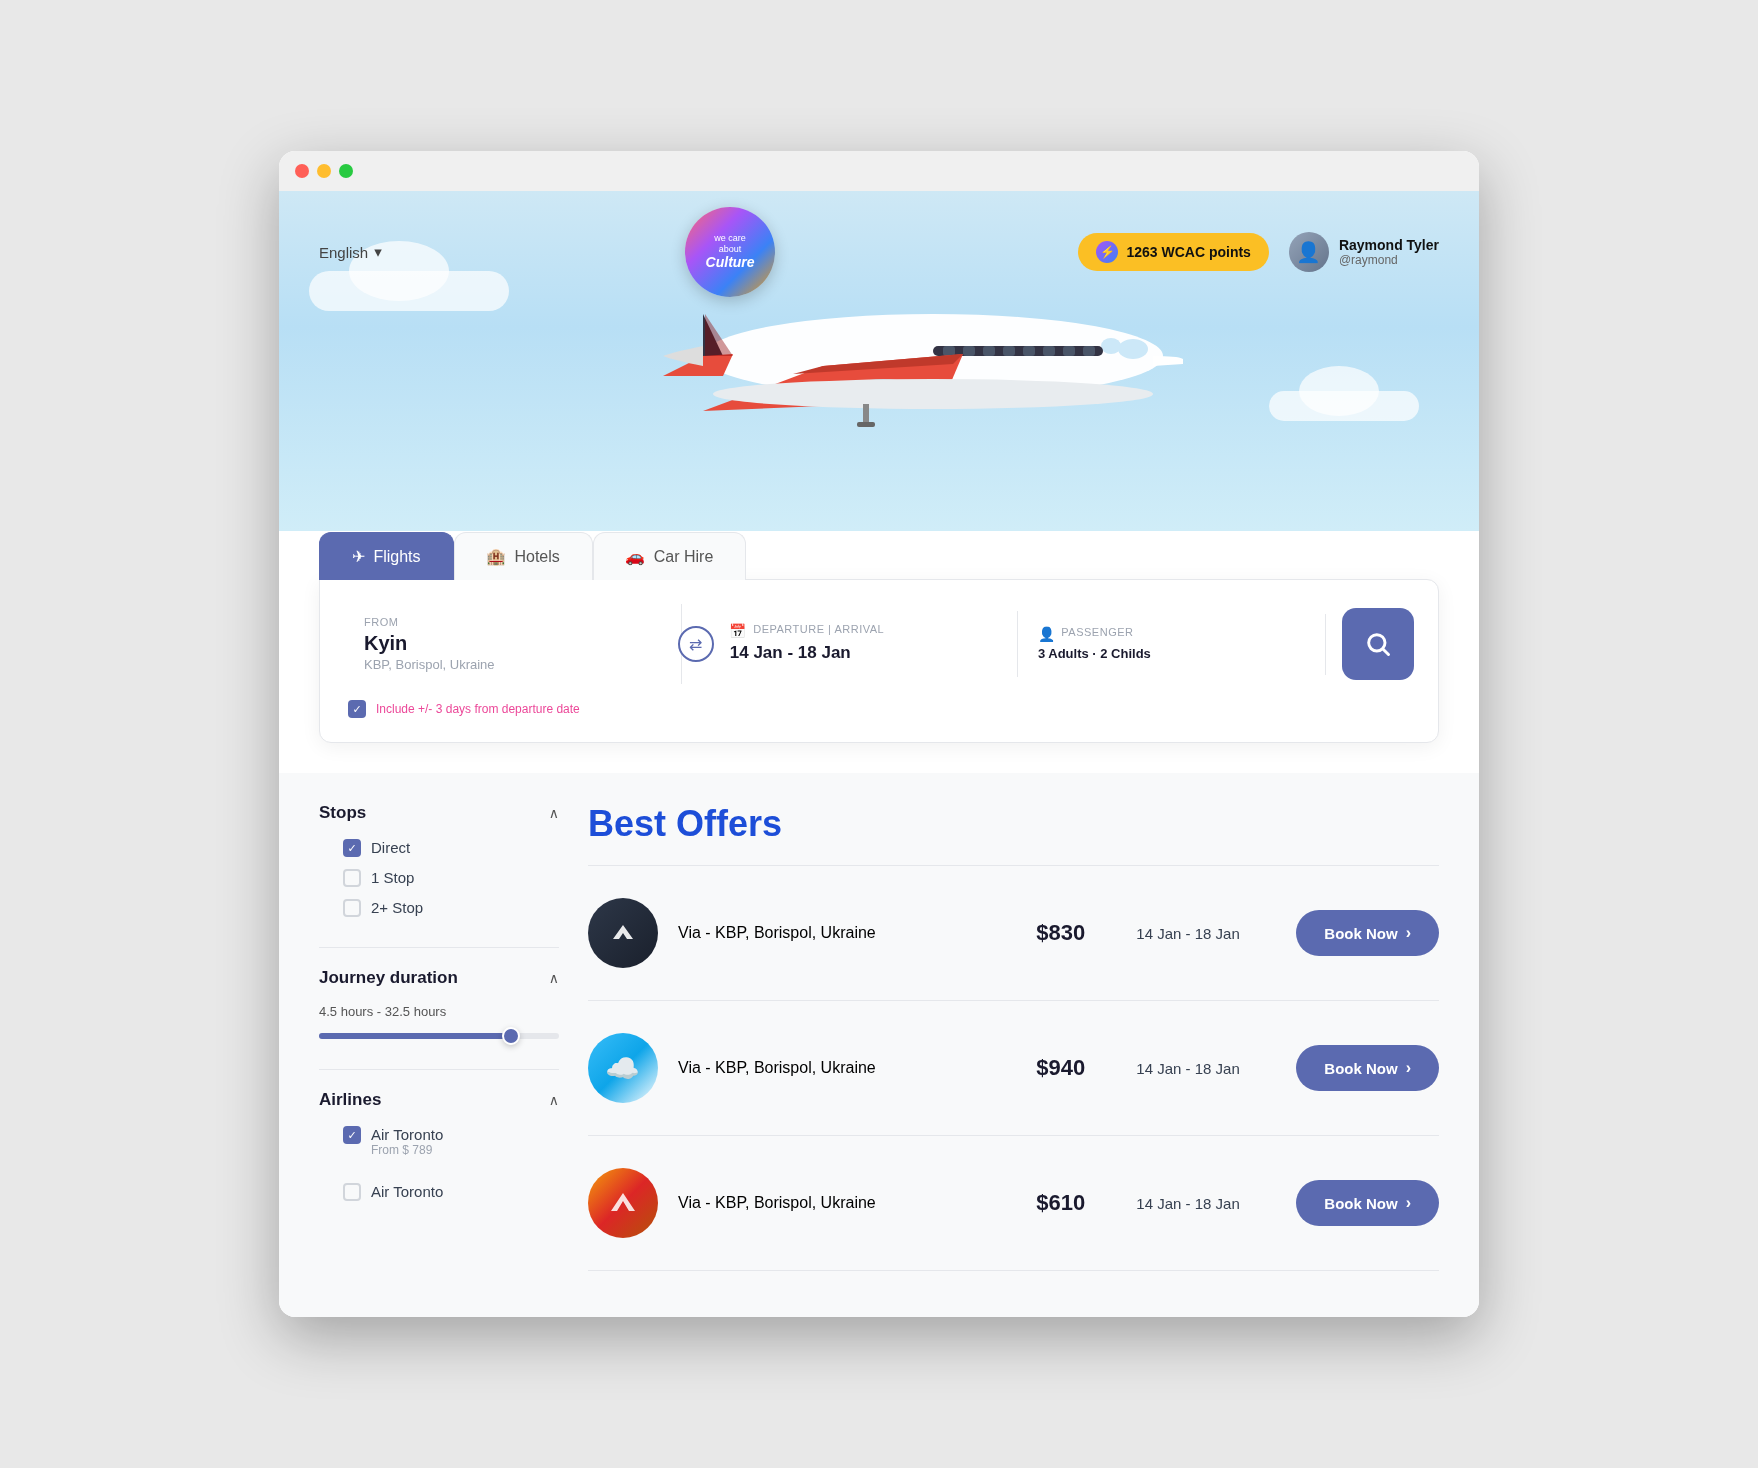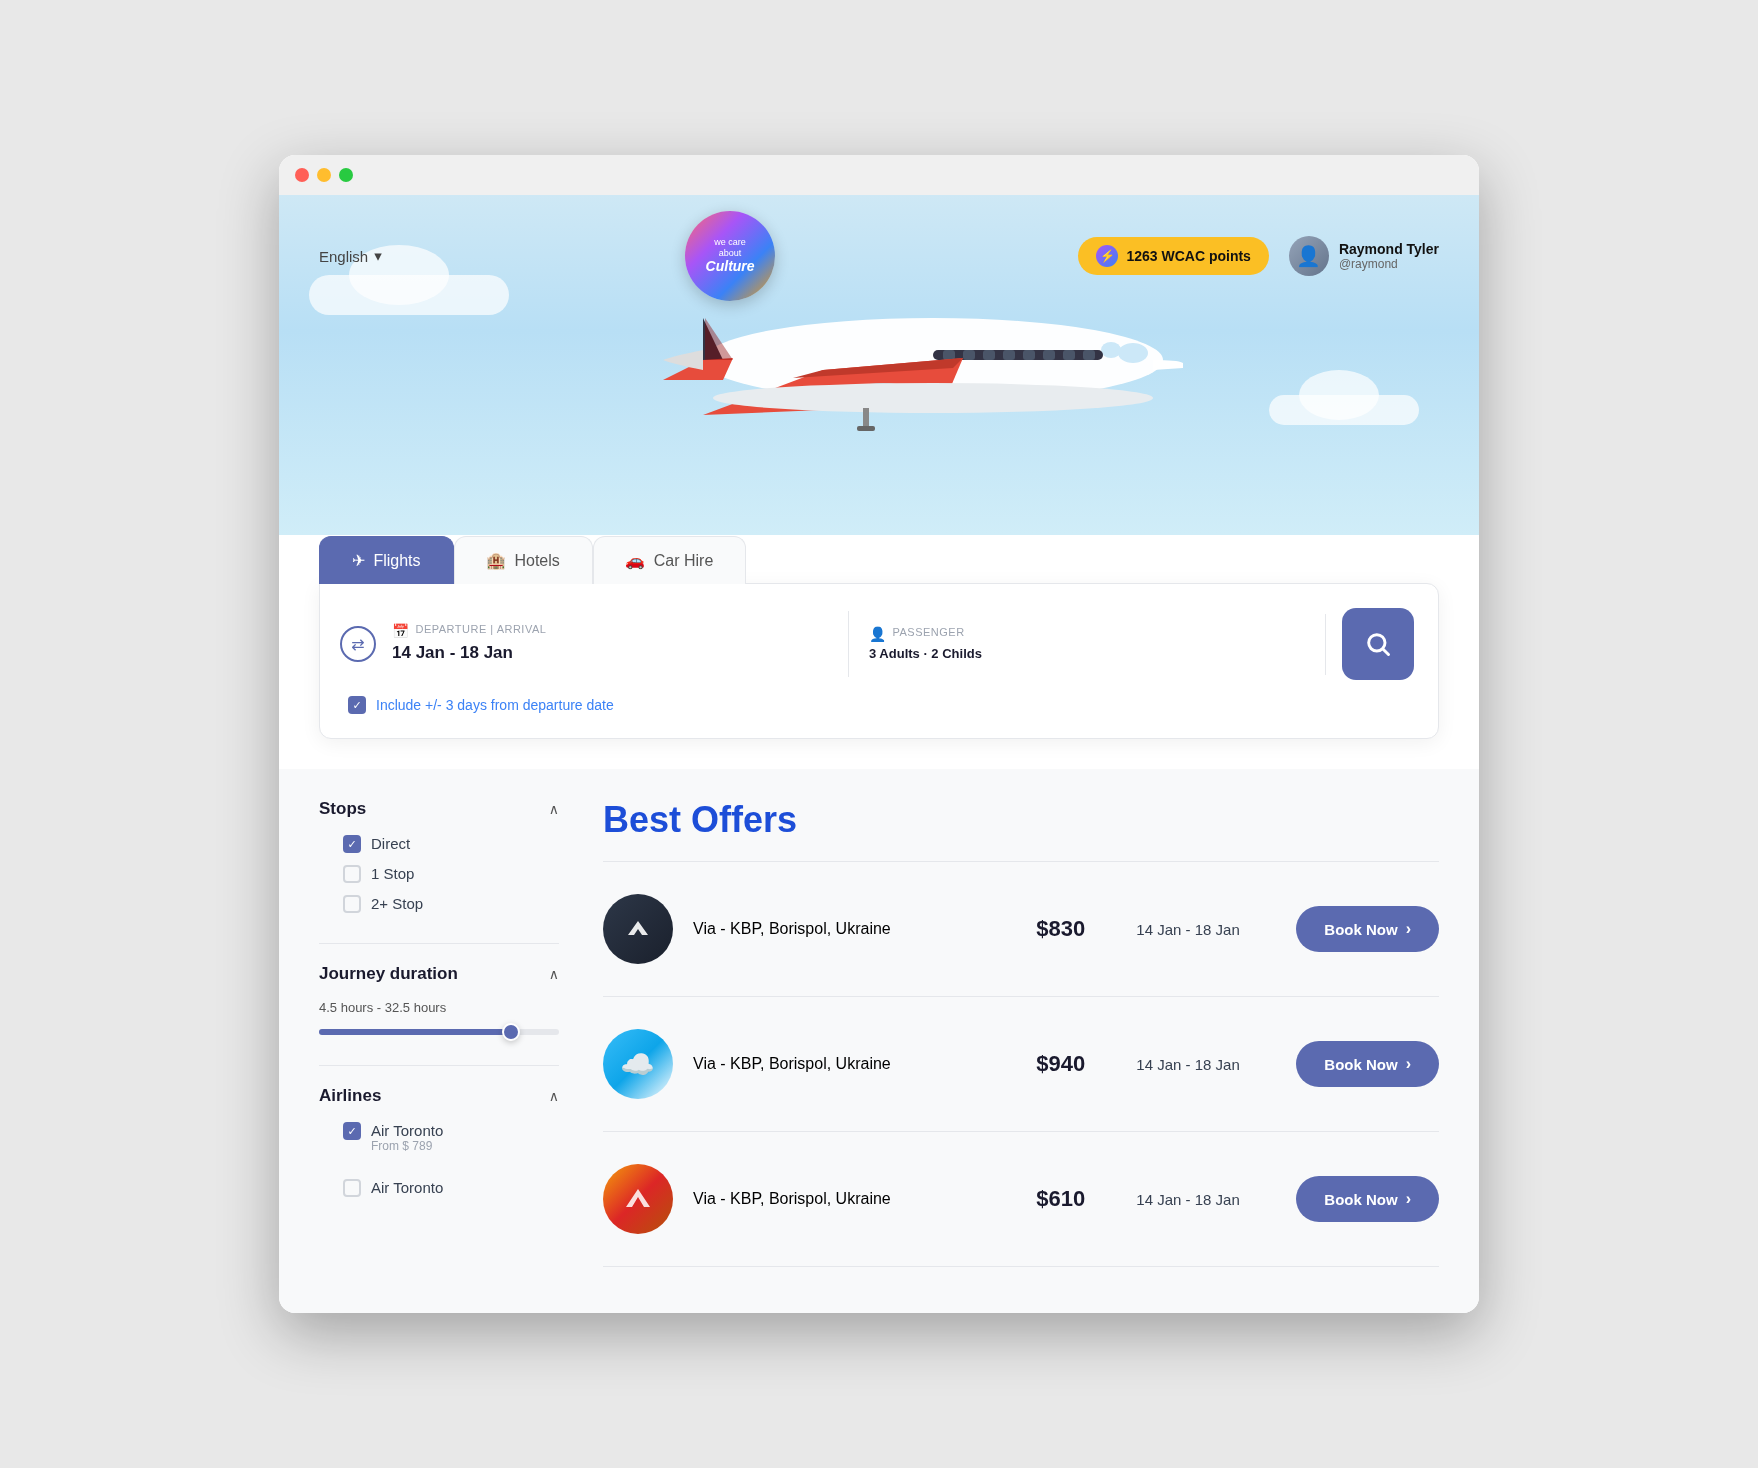--- a/index.html
+++ b/index.html
@@ -278,38 +278,38 @@
       border-radius: 4px;
       display: flex;
       align-items: center;
       justify-content: center;
       color: white;
       font-size: 11px;
       cursor: pointer;
     }
 
     .checkbox-label {
-      font-size: 14px;
-      color: #3b82f6;
+      font-size: 12px;
+      color: #ec4899;
     }
 
     
     .main-content {
       display: flex;
       gap: 0;
       padding: 30px 40px;
       background: #f8f9fa;
       min-height: 500px;
     }
 
     
     .sidebar {
       width: 240px;
       flex-shrink: 0;
-      margin-right: 44px;
+      margin-right: 29px;
     }
 
     .filter-section {
       margin-bottom: 30px;
     }
 
     .filter-header {
       display: flex;
       justify-content: space-between;
       align-items: center;
@@ -626,20 +626,25 @@
       </div>
       <div class="tab">
         <span>🚗</span>
         <span>Car Hire</span>
       </div>
     </div>
 
     <div class="search-box">
       <div class="search-fields">
 
+        <div class="field">
+          <div class="field-label">FROM</div>
+          <div class="field-value">Kyin</div>
+          <div class="field-sub">KBP, Borispol, Ukraine</div>
+        </div>
 
         <div class="swap-btn">⇄</div>
 
 
         <div class="date-field">
           <div style="display:flex;align-items:center;gap:6px;margin-bottom:4px;">
             <span style="color:#9ca3af;font-size:14px;">📅</span>
             <div class="field-label">DEPARTURE | ARRIVAL</div>
           </div>
           <div class="field-value" style="font-size:17px;">14 Jan  -  18 Jan</div>

